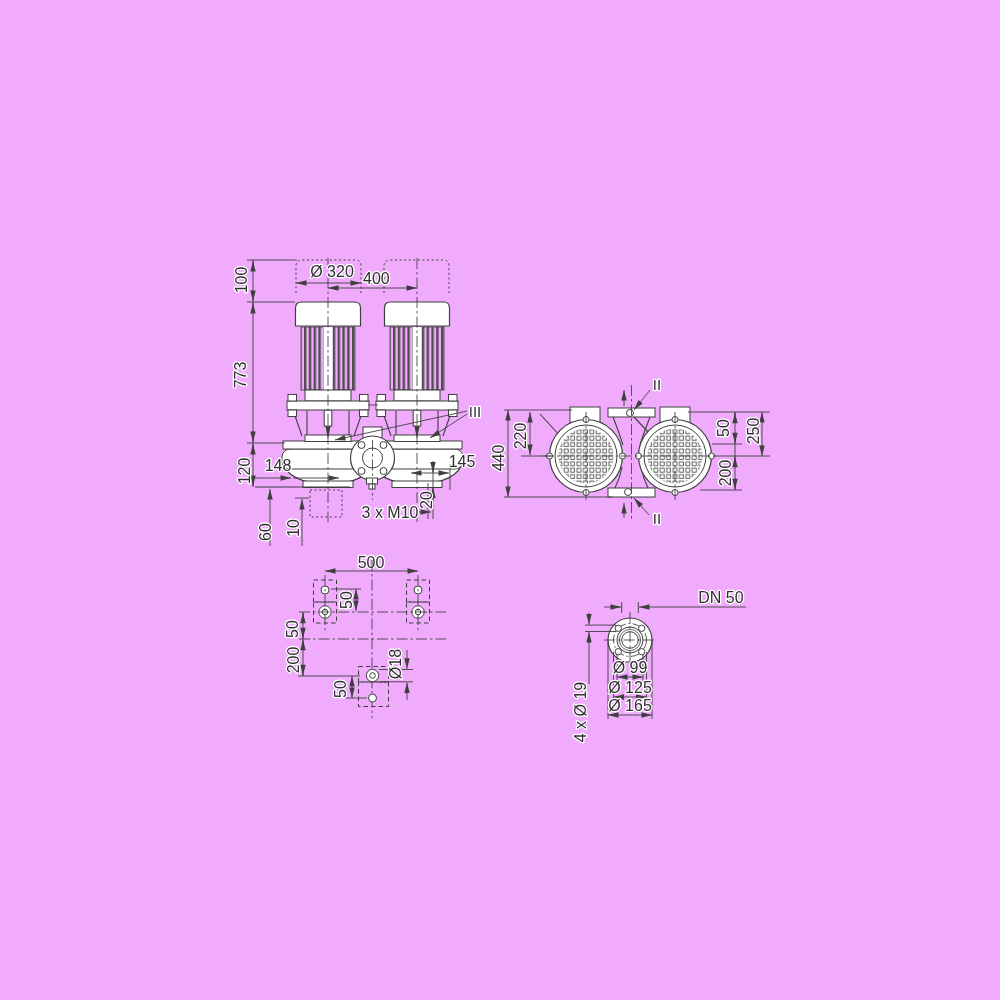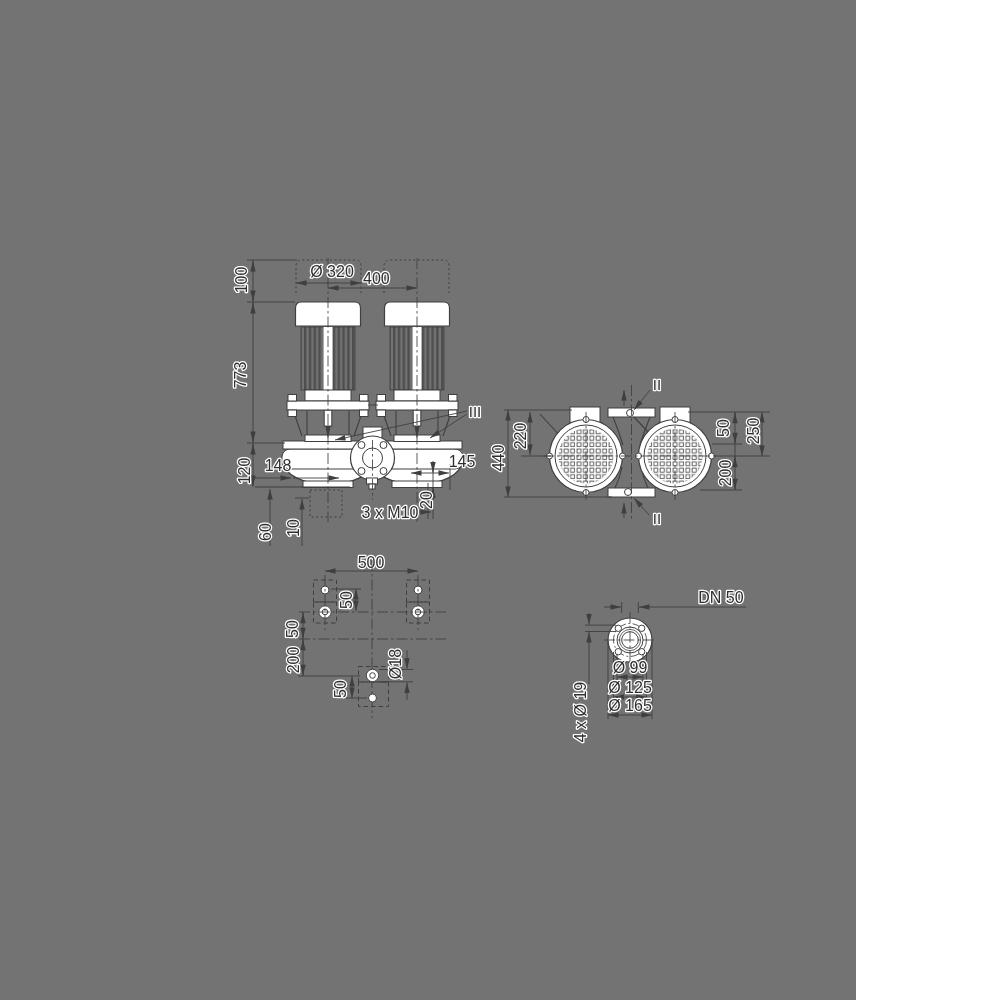--- a/index.html
+++ b/index.html
@@ -1,16 +1,16 @@
 <!DOCTYPE html>
 <html><head>
 <meta charset="utf-8">
 <style>
   html,body{margin:0;padding:0;background:#fff;}
-  #stage{position:relative;width:856px;height:1000px;background:#737373;overflow:hidden;
+  #stage{position:relative;width:1000px;height:1000px;background:#f0abfc;overflow:hidden;
          font-family:"Liberation Sans",sans-serif;}
   svg{position:absolute;left:0;top:0;}
   .ol  {fill:#fff;stroke:#3f3f3f;stroke-width:1.2;}
   .ol2 {fill:#fff;stroke:#3f3f3f;stroke-width:1;}
   .ln  {stroke:#3f3f3f;stroke-width:1.1;fill:none;}
   .dim {stroke:#3f3f3f;stroke-width:0.9;fill:none;}
   .cl  {stroke:#3f3f3f;stroke-width:0.85;fill:none;stroke-dasharray:11 3 2.5 3;}
   .dot {stroke:#3f3f3f;stroke-width:1;fill:none;stroke-dasharray:2 2.6;}
   .dsh {stroke:#3f3f3f;stroke-width:1;fill:none;stroke-dasharray:4.5 3;}
   text {font:16px "Liberation Sans",sans-serif;fill:#2f2f2f;

